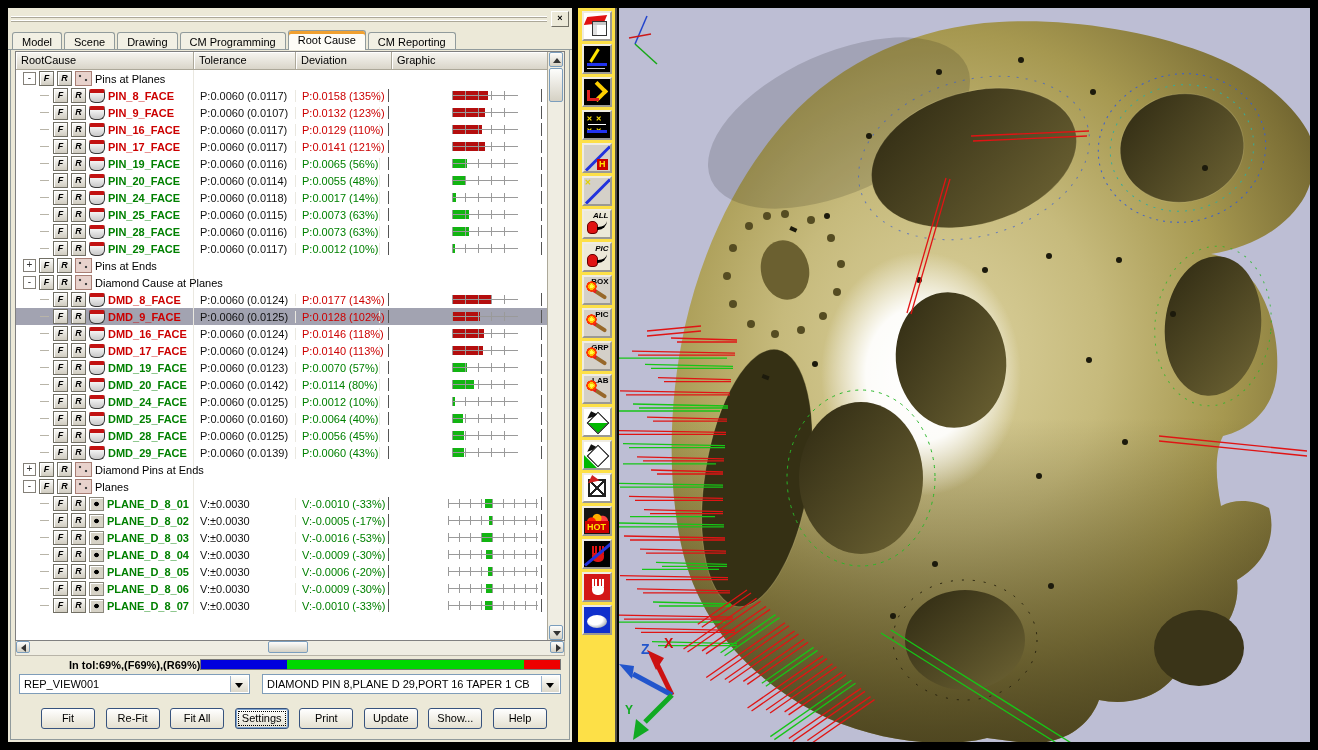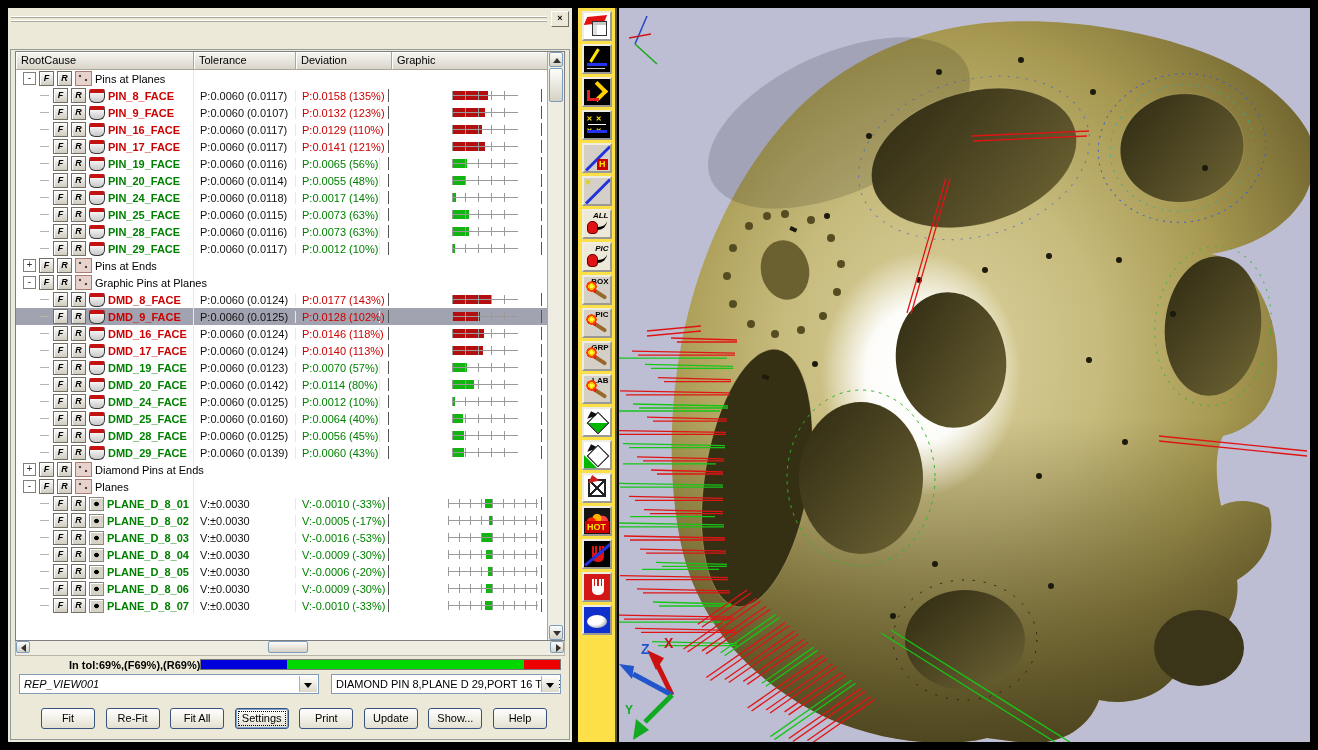--- a/index.html
+++ b/index.html
@@ -79,21 +79,21 @@
   .statusrow{height:15px;flex:none;display:flex;align-items:center;padding:1px 8px 0 58px;}
   .statuslbl{font-size:11px;font-weight:bold;color:#000;flex:none;}
   .statusbar{flex:1;height:9px;border:1px solid #777;}
   .comborow{height:24px;flex:none;display:flex;gap:12px;padding:2px 8px;}
   .combo{height:20px;background:#fff;border:1px solid #7f9db9;position:relative;font-size:11px;
          line-height:18px;padding:0 22px 0 4px;box-sizing:border-box;overflow:hidden;white-space:nowrap;color:#000;}
   .combo .cbtn{position:absolute;right:1px;top:1px;bottom:1px;width:17px;
          background:linear-gradient(#fefefb,#dcd8ca);border-left:1px solid #9db4cc;}
   .combo .cbtn::after{content:'';position:absolute;left:4px;top:7px;border-left:4px solid transparent;
          border-right:4px solid transparent;border-top:5px solid #000;}
-  .combo1{width:300px;flex:none;font-style:italic;} .combo2{flex:1;}
+  .combo1{width:231px;flex:none;} .combo2{flex:1;}
   .btnrow{height:30px;flex:none;display:flex;align-items:center;justify-content:space-between;padding:3px 22px 6px 30px;}
   .fbtn{width:54px;height:21px;font-size:11px;font-weight:normal;font-family:"Liberation Sans",sans-serif;
         background:linear-gradient(#ffffff,#e4e0d0);border:1px solid #37537e;border-radius:3px;color:#000;}
   .fbtn.focus{outline:1px dotted #000;outline-offset:-4px;box-shadow:0 0 0 1px #7da2ce inset;}
   
   .toolbar{position:absolute;left:578px;top:8px;width:39px;height:734px;background:#fde047;
            border-right:2px solid #55524a;display:flex;flex-direction:column;align-items:center;
            padding-top:3px;gap:3px;box-sizing:border-box;}
   .tbtn{width:30px;height:30px;flex:none;border:2px outset #efece2;box-sizing:border-box;position:relative;
         background:#d4d0c8;overflow:hidden;}
@@ -159,20 +159,28 @@
   .viewport svg{position:absolute;inset:0;}
 </style>
 </head>
 <body>
 
 <div class="panel">
   <div class="titlebar">
     <div class="grip"></div>
     <div class="xbtn">×</div>
   </div>
+  <div class="tabs" id="tabs">
+      <div class="tab">Model</div>
+      <div class="tab">Scene</div>
+      <div class="tab">Drawing</div>
+      <div class="tab">CM Programming</div>
+      <div class="tab active">Root Cause</div>
+      <div class="tab">CM Reporting</div>
+    </div>
   <div class="inner">
     <div class="table">
       <div class="thead" id="thead">
           <div class="th" style="width: 178px;">RootCause</div>
           <div class="th" style="width: 102px;">Tolerance</div>
           <div class="th" style="width: 96px;">Deviation</div>
           <div class="th" style="width: 164px; flex: 1 1 0%;">Graphic</div>
         </div>
       <div class="tbody" id="tbody">
           <div class="trow grp">
@@ -378,21 +386,21 @@
             <span class="c2"></span>
             <span class="c3 pass"></span>
             <span class="c4"></span>
           </div>
           <div class="trow grp">
             <span class="c1">
               <i class="exp">-</i>
               <i class="fr">F</i>
               <i class="fr">R</i>
               <i class="gicon"></i>
-              <span class="nm">Graphic Pins at Planes</span>
+              <span class="nm">Diamond Cause at Planes</span>
             </span>
             <span class="c2"></span>
             <span class="c3 pass"></span>
             <span class="c4"></span>
           </div>
           <div class="trow item">
             <span class="c1">
               <i class="dash"></i>
               <i class="fr">F</i>
               <i class="fr">R</i>

